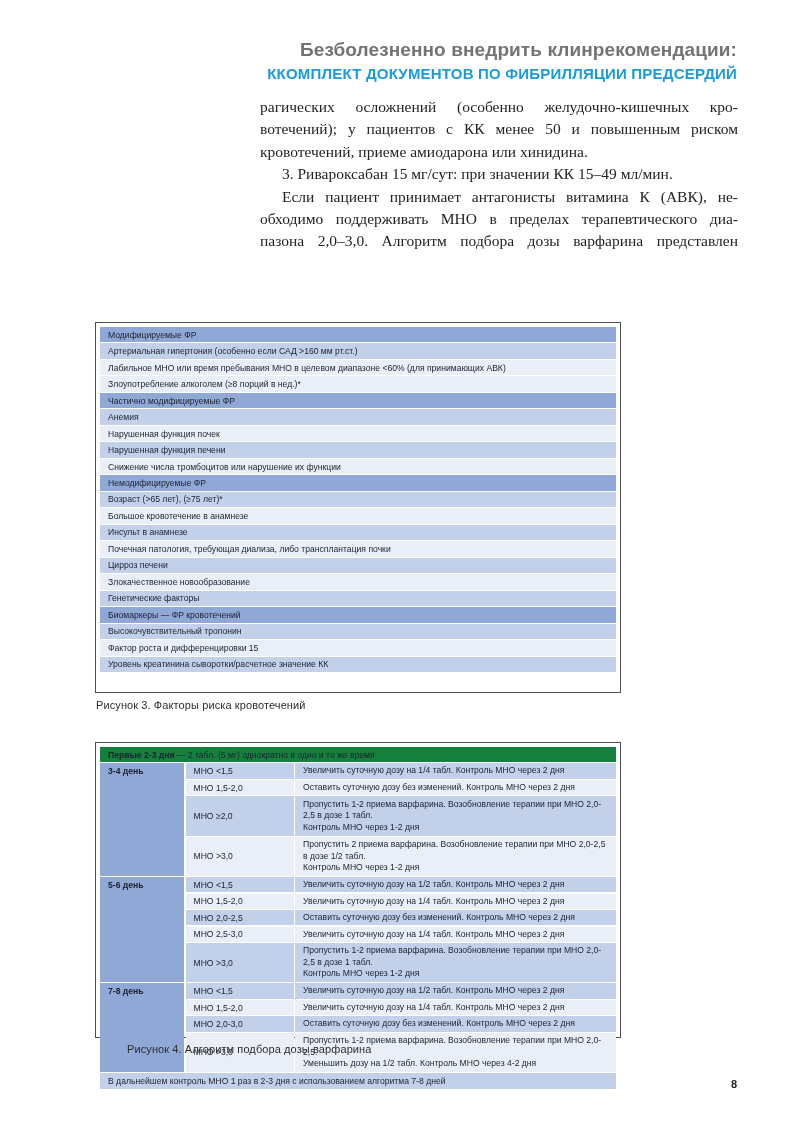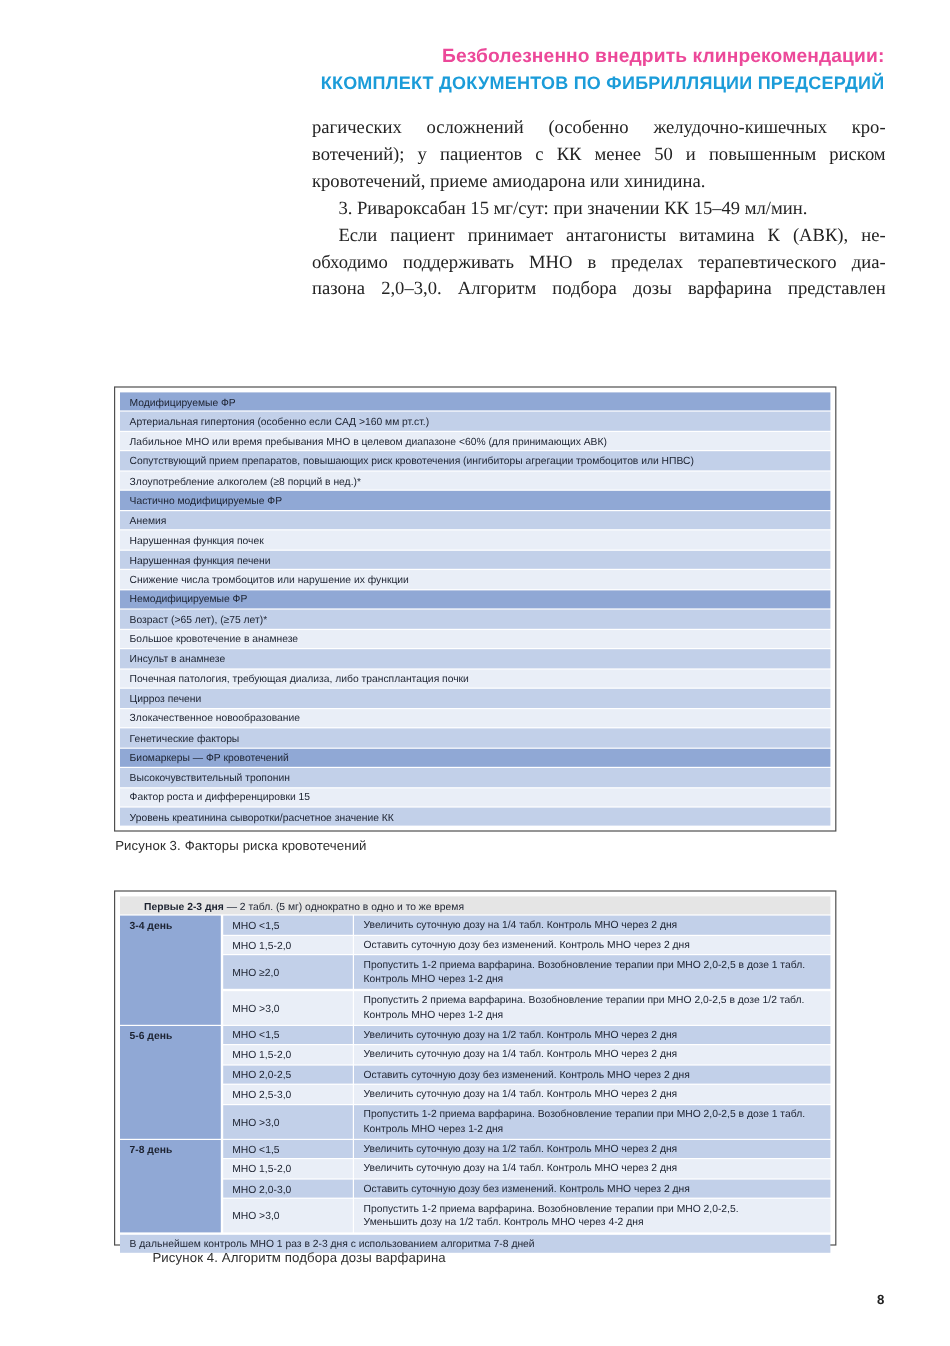--- a/index.html
+++ b/index.html
@@ -4,48 +4,48 @@
 <style>
   html,body{margin:0;padding:0;}
   body{
     width:792px;height:1122px;position:relative;background:#ffffff;
     font-family:"Liberation Sans",sans-serif;color:#1c2230;overflow:hidden;
   }
   .page{position:absolute;inset:0;width:792px;height:1122px;background:#fff;}
 
   
   .doc-header{position:absolute;top:38px;right:55px;text-align:right;line-height:1.25;}
-  .doc-header .h-line1{font-size:16px;font-weight:bold;color:#ec4899;letter-spacing:.1px;}
+  .doc-header .h-line1{font-size:19px;font-weight:bold;color:#737373;letter-spacing:.1px;}
   .doc-header .h-line2{font-size:15px;font-weight:bold;color:#1b9cd9;margin-top:3px;letter-spacing:.2px;}
 
   
   .body-text{position:absolute;left:260px;top:96px;width:478px;
     font-family:"Liberation Serif",serif;font-size:15.5px;color:#232323;}
   .body-line{height:22.4px;line-height:22.4px;white-space:nowrap;}
   .body-line.just{text-align:justify;text-align-last:justify;white-space:normal;
     word-spacing:.5px;height:22.4px;overflow:hidden;}
   .body-line.indent{text-indent:22px;}
 
   
-  .fig-box{position:absolute;left:95px;width:602px;border:1px solid #4f4f4f;
+  .fig-box{position:absolute;left:95px;width:526px;border:1px solid #4f4f4f;
     background:#ffffff;box-sizing:border-box;padding:4px;}
   #fig3-box{top:322px;height:371px;}
   #fig4-box{top:742px;height:296px;}
 
   
   .t1-row{height:15.3px;margin-bottom:1.2px;display:flex;align-items:center;
     padding-left:8px;font-size:8.6px;color:#1c2230;}
   .t1-row:last-child{margin-bottom:0;}
   .row-section{background:#90a8d5;font-weight:500;}
   .row-odd{background:#c2d0e9;}
   .row-even{background:#e9eef7;}
 
   
   .t2{display:flex;flex-direction:column;gap:1.2px;font-size:8.6px;}
-  .t2-header{background:#e5e5e5;height:15.3px;display:flex;align-items:center;padding-left:20px;}
+  .t2-header{background:#15803d;height:15.3px;display:flex;align-items:center;padding-left:8px;}
   .t2-header b{font-weight:bold;}
   .t2-section{display:flex;gap:1.5px;border-radius:14px;}
   .t2-day{width:84px;flex:0 0 84px;background:#90a8d5;font-weight:bold;
     padding:3px 0 0 8px;box-sizing:border-box;}
   .t2-rows{flex:1;display:flex;flex-direction:column;gap:1.2px;}
   .t2-row{display:flex;gap:1.5px;}
   .t2-mno{width:108px;flex:0 0 108px;display:flex;align-items:center;
     padding-left:8px;box-sizing:border-box;}
   .t2-act{flex:1;padding:2.2px 4px 2.2px 8px;box-sizing:border-box;line-height:11.6px;
     display:flex;flex-direction:column;justify-content:center;}
@@ -77,21 +77,20 @@
       <div class="body-line indent">3. Ривароксабан 15 мг/сут: при значении КК 15–49 мл/мин.</div>
       <div class="body-line just indent">Если пациент принимает антагонисты витамина К (АВК), не-</div>
       <div class="body-line just">обходимо поддерживать МНО в пределах терапевтического диа-</div>
       <div class="body-line just">пазона 2,0–3,0. Алгоритм подбора дозы варфарина представлен</div>
     </div>
 
   <div class="fig-box" id="fig3-box">
       <div class="t1-row row-section">Модифицируемые ФР</div>
       <div class="t1-row row-odd">Артериальная гипертония (особенно если САД &gt;160 мм рт.ст.)</div>
       <div class="t1-row row-even">Лабильное МНО или время пребывания МНО в целевом диапазоне &lt;60% (для принимающих АВК)</div>
-      <div class="t1-row row-odd">Сопутствующий прием препаратов, повышающих риск кровотечения (ингибиторы агрегации тромбоцитов или НПВС)</div>
       <div class="t1-row row-even">Злоупотребление алкоголем (≥8 порций в нед.)*</div>
       <div class="t1-row row-section">Частично модифицируемые ФР</div>
       <div class="t1-row row-odd">Анемия</div>
       <div class="t1-row row-even">Нарушенная функция почек</div>
       <div class="t1-row row-odd">Нарушенная функция печени</div>
       <div class="t1-row row-even">Снижение числа тромбоцитов или нарушение их функции</div>
       <div class="t1-row row-section">Немодифицируемые ФР</div>
       <div class="t1-row row-odd">Возраст (&gt;65 лет), (≥75 лет)*</div>
       <div class="t1-row row-even">Большое кровотечение в анамнезе</div>
       <div class="t1-row row-odd">Инсульт в анамнезе</div>

